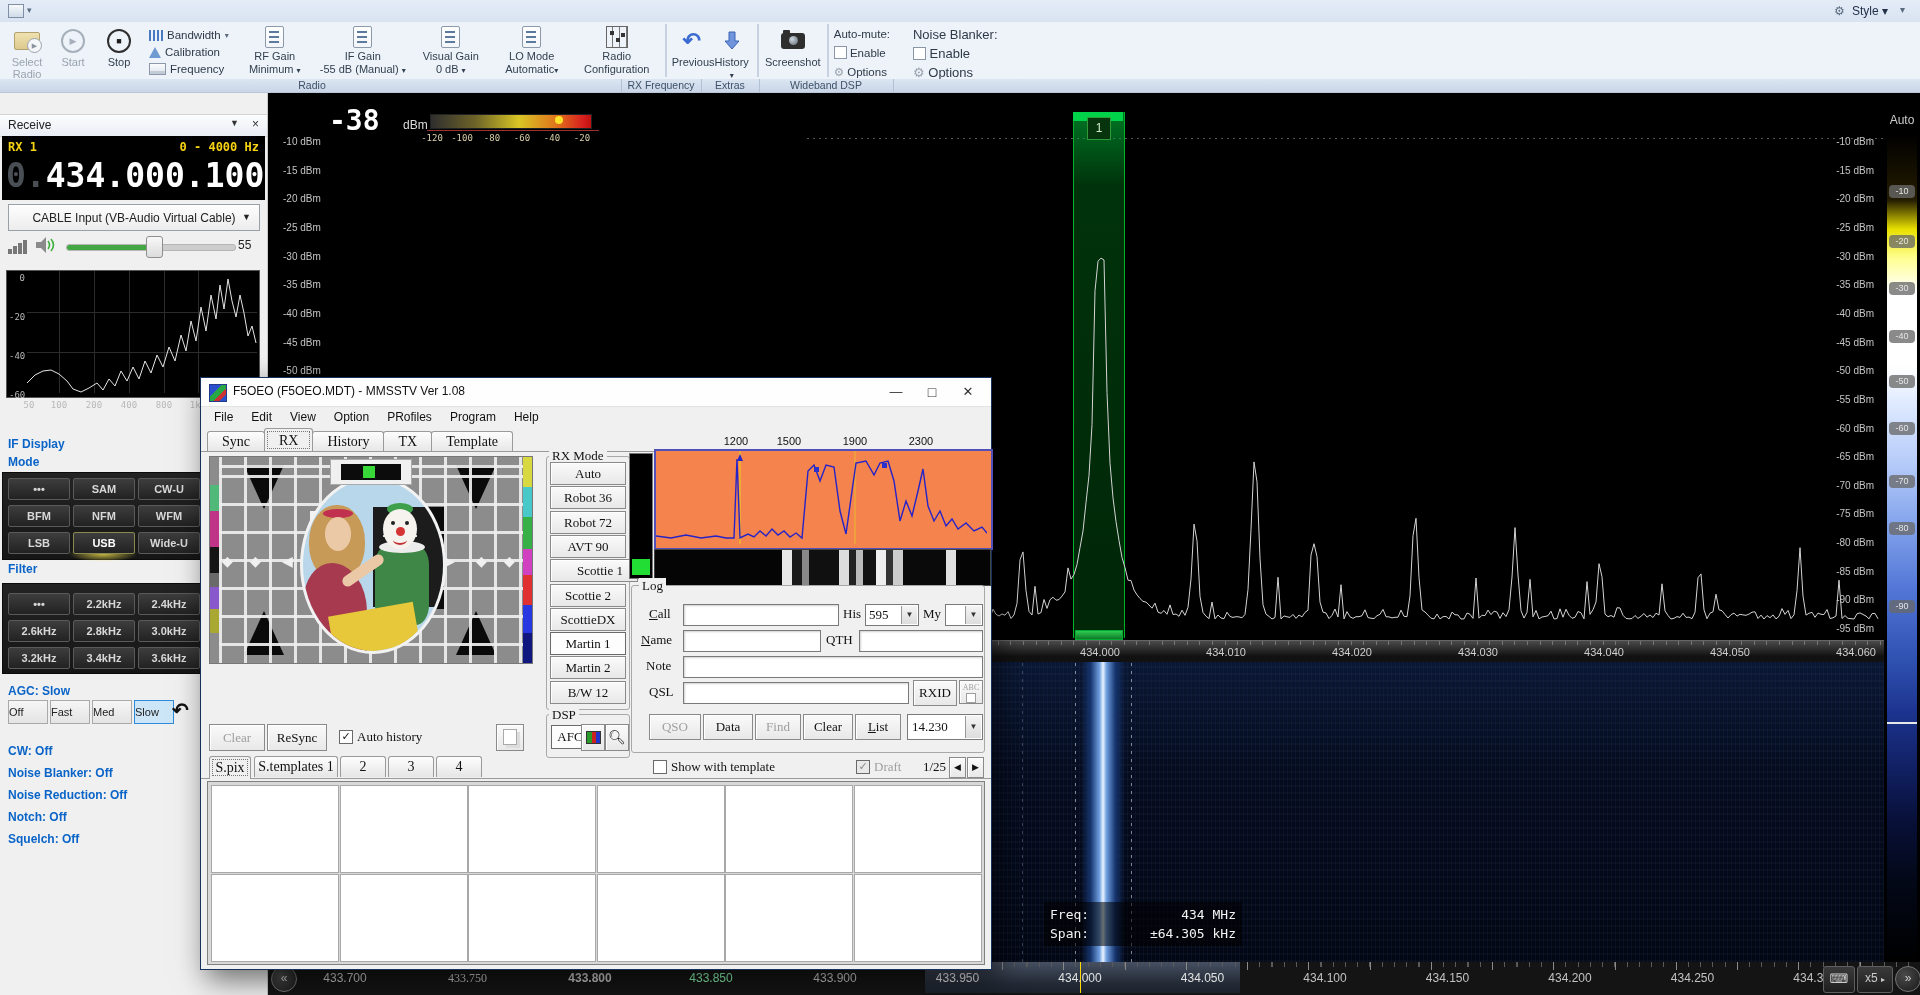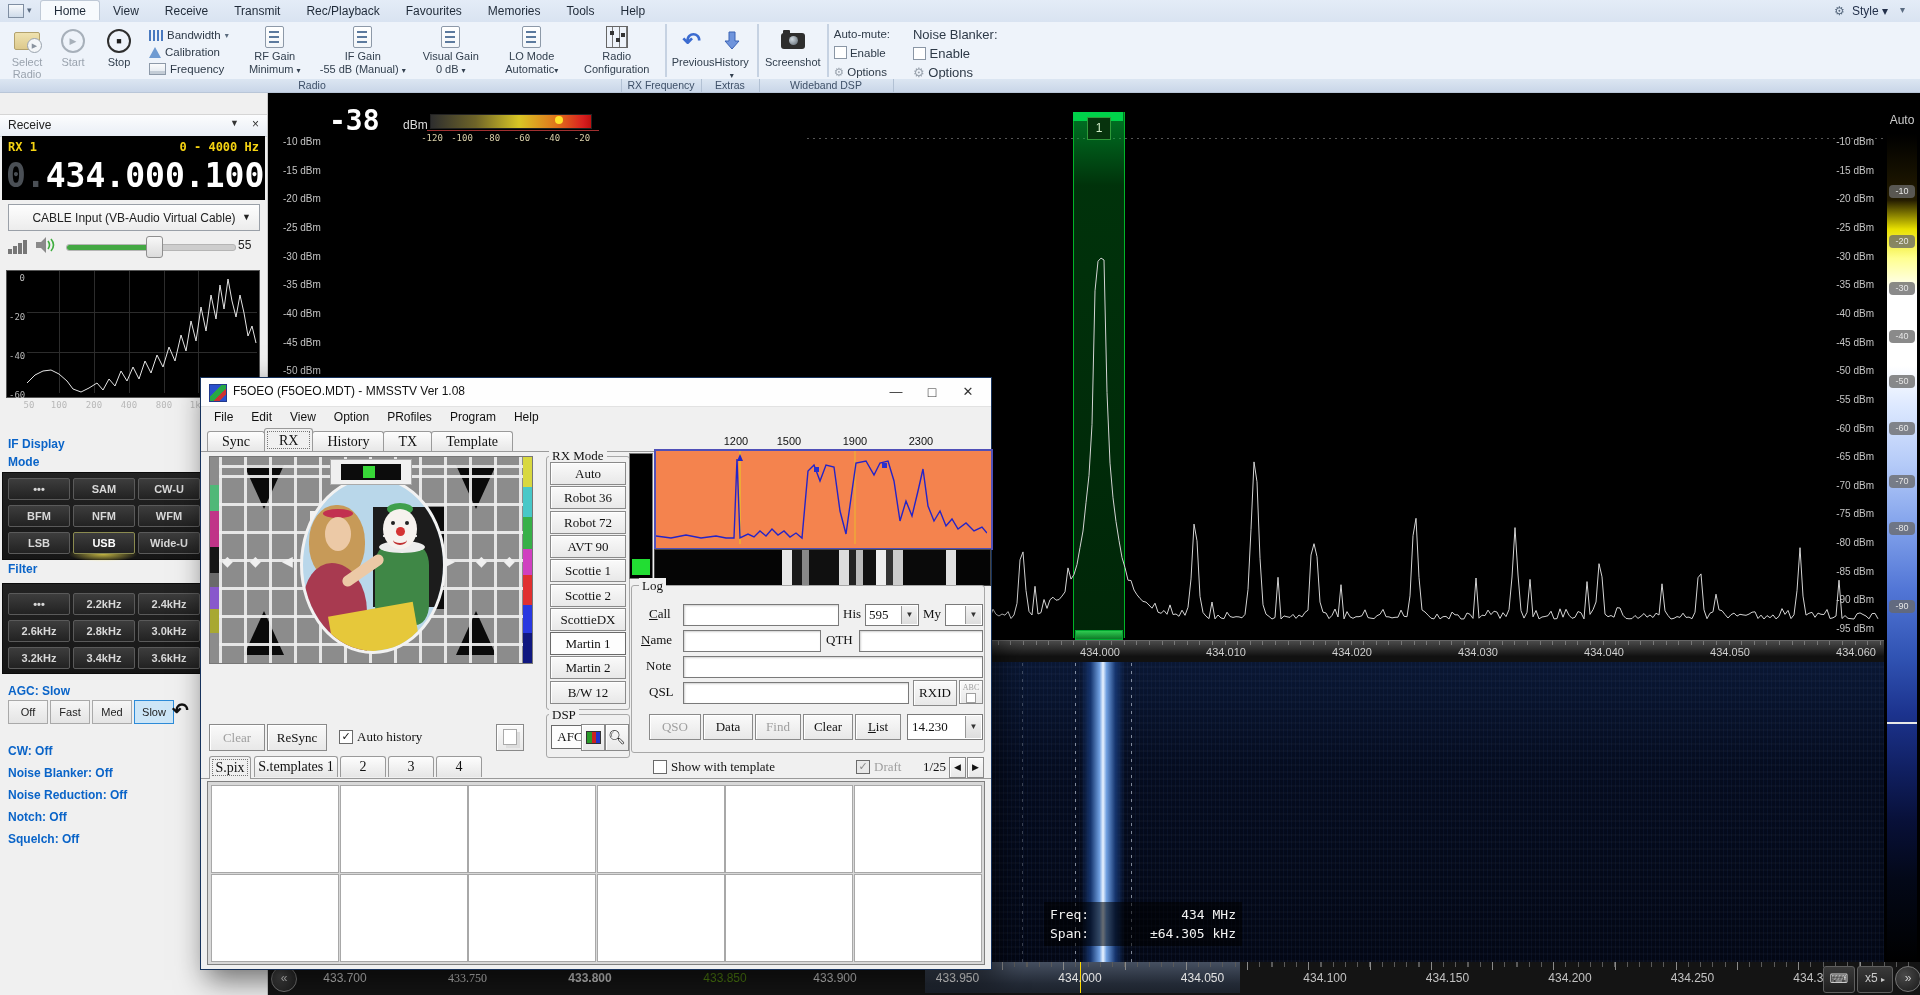--- a/index.html
+++ b/index.html
@@ -51,21 +51,21 @@
   .bluelab{position:absolute;left:8px;font-size:12px;font-weight:bold;color:#0a64c8;}
   .darkpanel{position:absolute;left:2px;width:256px;background:linear-gradient(#232323,#161616);
     border:1px solid #0c0c0c;}
   .modebtn{position:absolute;width:60px;height:20px;background:linear-gradient(#3d3d3d,#222);
     border:1px solid #5a5a5a;border-radius:2px;color:#d8d8d8;font-size:11px;font-weight:bold;
     text-align:center;line-height:20px;}
   .modebtn.activemode{color:#fff;border-color:#8a8a50;}
   #usbglow{position:absolute;width:70px;height:16px;background:radial-gradient(ellipse at center,
     rgba(255,236,80,.75),rgba(255,236,80,0) 70%);}
   .agcbtn{position:absolute;width:38px;height:22px;background:linear-gradient(#f6f6f6,#e4e4e4);
-    border:1px solid #a9a9a9;font-size:11px;color:#222;text-align:center;line-height:22px;}
+    border:1px solid #a9a9a9;font-size:11px;color:#222;line-height:22px;}
   .agcbtn.sel{background:#cde6f7;border:1px solid #2d8bd8;}
   .statusline{position:absolute;left:8px;font-size:12px;font-weight:bold;color:#0a64c8;}
   
   #spectrum{left:267px;top:92px;width:1617px;height:570px;background:#000;z-index:4;}
   .dbmlab{position:absolute;font-size:10px;color:#c4c4c4;font-family:"Liberation Sans",sans-serif;}
   #specaxis{left:0;top:548px;width:1617px;height:22px;background:linear-gradient(#4a4a4a,#111 70%);
     border-top:1px solid #666;}
   .freqlab{position:absolute;top:5px;width:64px;text-align:center;font-size:11px;color:#cfcfcf;}
   #channel{left:806px;top:20px;width:50px;height:526px;
     background:linear-gradient(180deg,rgba(0,190,60,.62),rgba(0,120,25,.42) 14%,rgba(0,105,22,.36));
@@ -179,21 +179,20 @@
   #msmetergreen{position:absolute;left:2px;right:2px;bottom:3px;height:16px;background:#22dd33;}
   .msl{position:absolute;top:57px;width:40px;text-align:center;font-size:11px;color:#111;}
 </style>
 </head>
 <body class="nosel">
 
 <div id="ribbon" class="a">
   <div id="tabrow" class="a">
     <span class="a" style="left:8px;top:4px;width:14px;height:12px;border:1px solid #7f8ea2;background:linear-gradient(#f8fafc,#cfdbea);display:inline-block"></span>
     <span class="a" style="left:27px;top:5px;font-size:9px;color:#5a6b80">▾</span>
-    <span id="wtabs" class="a" style="left:40px;top:0"><span class="wtab active">Home</span><span class="wtab">View</span><span class="wtab">Receive</span><span class="wtab">Transmit</span><span class="wtab">Rec/Playback</span><span class="wtab">Favourites</span><span class="wtab">Memories</span><span class="wtab">Tools</span><span class="wtab">Help</span></span>
     <span class="a" style="left:1834px;top:4px;font-size:12px;color:#5a6b80">⚙</span>
     <span class="a" style="left:1852px;top:4px;font-size:12px;color:#23304a"><span>Style</span> ▾</span>
     <span class="a" style="left:1900px;top:4px;font-size:10px;color:#5a6b80">▾</span>
   </div>
 
   <div id="ribbonbody" class="a">
 
     <div class="rgroup">
       <div class="bigbtn dis">
         <div class="ic">
@@ -436,21 +435,21 @@
 
 <div id="bottombar" class="a">
   <div id="bbhl" class="a"></div>
   <div id="bbticks" class="a"></div>
   <div id="bbticks2" class="a"></div>
   <div id="bbyellow" class="a"></div>
   <div id="bblabels">
       <div class="bblab" style="left: 46px; color: rgb(194, 194, 194);">433.700</div>
       <div class="bblab" style="left: 168.5px; color: rgb(194, 194, 194); font-family: Liberation Serif, serif;">433.750</div>
       <div class="bblab" style="left: 291px; color: rgb(194, 194, 194); font-weight: bold;">433.800</div>
-      <div class="bblab" style="left: 426px; color: #4d7c0f;">433.850</div>
+      <div class="bblab" style="left: 412px; color: #86efac;">433.850</div>
       <div class="bblab" style="left: 536px; color: rgb(194, 194, 194);">433.900</div>
       <div class="bblab" style="left: 658.5px; color: rgb(226, 226, 226);">433.950</div>
       <div class="bblab" style="left: 781px; color: rgb(226, 226, 226);">434.000</div>
       <div class="bblab" style="left: 903.5px; color: rgb(226, 226, 226);">434.050</div>
       <div class="bblab" style="left: 1026px; color: rgb(194, 194, 194);">434.100</div>
       <div class="bblab" style="left: 1148.5px; color: rgb(194, 194, 194);">434.150</div>
       <div class="bblab" style="left: 1271px; color: rgb(194, 194, 194);">434.200</div>
       <div class="bblab" style="left: 1393.5px; color: rgb(194, 194, 194);">434.250</div>
       <div class="bblab" style="left: 1516px; color: rgb(194, 194, 194);">434.300</div>
     </div>
@@ -659,21 +658,21 @@
       </div>
   </div>
 
   <div class="fieldset" style="left:345px;top:78px;width:82px;height:252px"></div>
   <div class="legend" style="left:348px;top:70px">RX Mode</div>
   <div id="rxmodes">
       <div class="b95" style="left: 349px; top: 84px; width: 74px; height: 21px; line-height: 21px;">Auto</div>
       <div class="b95" style="left: 349px; top: 108.3px; width: 74px; height: 21px; line-height: 21px;">Robot 36</div>
       <div class="b95" style="left: 349px; top: 132.6px; width: 74px; height: 21px; line-height: 21px;">Robot 72</div>
       <div class="b95" style="left: 349px; top: 156.9px; width: 74px; height: 21px; line-height: 21px;">AVT 90</div>
-      <div class="b95" style="left: 349px; top: 181.2px; width: 74px; height: 21px; line-height: 21px;">Scottie 1</div>
+      <div class="b95" style="left: 349px; top: 181.2px; width: 74px; height: 21px; line-height: 21px; padding-left: 12px;">Scottie 1</div>
       <div class="b95" style="left: 349px; top: 205.5px; width: 74px; height: 21px; line-height: 21px;">Scottie 2</div>
       <div class="b95" style="left: 349px; top: 229.8px; width: 74px; height: 21px; line-height: 21px;">ScottieDX</div>
       <div class="b95 pressed" style="left: 349px; top: 254.1px; width: 74px; height: 21px; line-height: 21px;">Martin 1</div>
       <div class="b95" style="left: 349px; top: 278.4px; width: 74px; height: 21px; line-height: 21px;">Martin 2</div>
       <div class="b95" style="left: 349px; top: 302.7px; width: 74px; height: 21px; line-height: 21px;">B/W 12</div>
     </div>
   <div class="fieldset" style="left:345px;top:336px;width:82px;height:42px"></div>
   <div class="legend" style="left:348px;top:329px">DSP</div>
   <div class="b95 pressed" style="left:350px;top:347px;width:36px;height:22px;line-height:22px">AFC</div>
   <div class="b95" style="left:388px;top:347px;width:35px;height:22px;line-height:22px">LMS</div>

